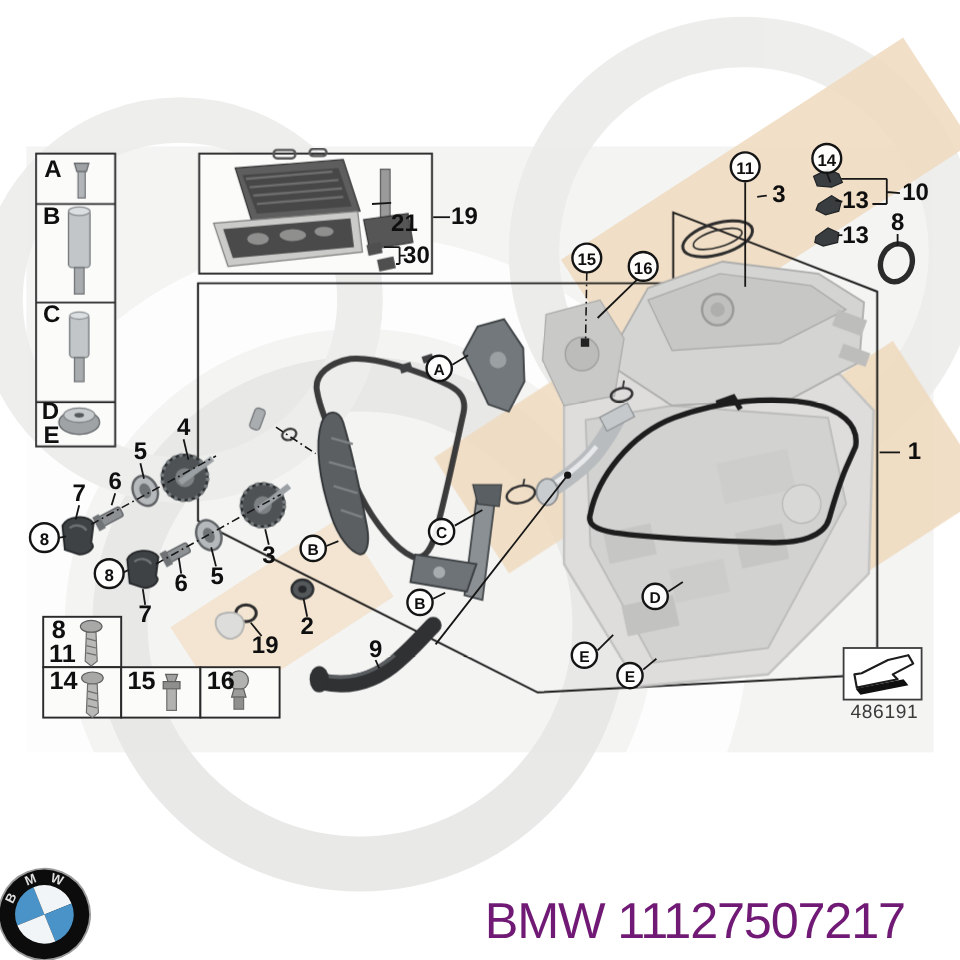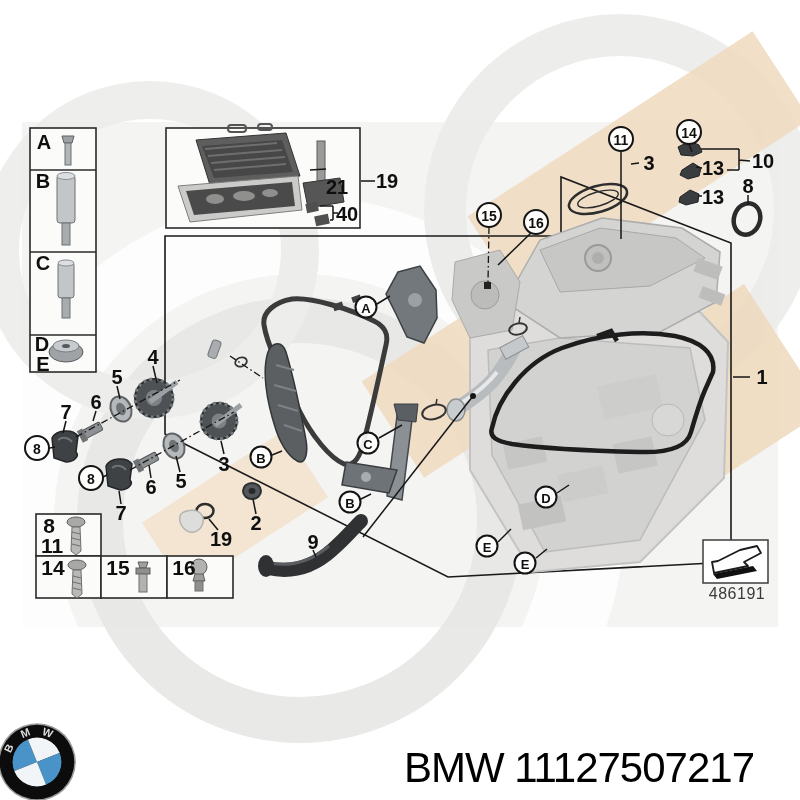--- a/index.html
+++ b/index.html
@@ -11,21 +11,21 @@
   .plain{font-size:20px;font-weight:bold;}
   .legendL{font-size:20px;font-weight:bold;}
   .table{font-size:21px;font-weight:bold;}
   .cnum{font-size:14px;font-weight:bold;width:26px;height:26px;line-height:24px;text-align:center;
         border:2px solid #141414;border-radius:50%;background:rgba(255,255,255,.92);box-sizing:border-box;}
   .clet{font-size:13px;font-weight:bold;width:23px;height:23px;line-height:21px;text-align:center;
         border:2px solid #141414;border-radius:50%;background:rgba(255,255,255,.92);box-sizing:border-box;}
   #sheet-no{position:absolute;left:705px;top:585px;width:64px;text-align:center;
             font-size:16px;color:#3a3a3a;letter-spacing:.5px;}
   #footer-text{position:absolute;left:404px;top:744px;font-size:42px;letter-spacing:-1px;
-               color:#000000;font-weight:400;}
+               color:#701a75;font-weight:400;}
 </style>
 </head>
 <body>
 
 <div id="stage">
 
 <svg id="art" width="800" height="800" viewBox="0 0 800 800">
 
   <rect x="22" y="122" width="756" height="505" fill="#f4f4f3"></rect>
 
@@ -313,21 +313,21 @@
     <rect x="703" y="540" width="65" height="43" fill="#ffffff" stroke="#3c3c3c" stroke-width="1.5"></rect>
     <path d="M757,546 L761,553 L744,562 L748,566 L714,573 L712,562 L718,561 L740,550 Z" fill="#ffffff" stroke="#1c1c1c" stroke-width="1.8" stroke-linejoin="round"></path>
     <path d="M713,574 L753,566 L757,571 L717,579 Z" fill="#101010"></path>
   </g>
 
 </svg>
 
 <div id="label-layer">
       <div class="callout plain" style="left: 337px; top: 187px;">21</div>
       <div class="callout plain" style="left: 387px; top: 181px;">19</div>
-      <div class="callout plain" style="left: 347px; top: 214px;">40</div>
+      <div class="callout plain" style="left: 347px; top: 214px;">30</div>
       <div class="callout plain" style="left: 649px; top: 163px;">3</div>
       <div class="callout plain" style="left: 763px; top: 161px;">10</div>
       <div class="callout plain" style="left: 713px; top: 168px;">13</div>
       <div class="callout plain" style="left: 713px; top: 197px;">13</div>
       <div class="callout plain" style="left: 748px; top: 186px;">8</div>
       <div class="callout plain" style="left: 762px; top: 377px;">1</div>
       <div class="callout plain" style="left: 153px; top: 357px;">4</div>
       <div class="callout plain" style="left: 117px; top: 377px;">5</div>
       <div class="callout plain" style="left: 96px; top: 402px;">6</div>
       <div class="callout plain" style="left: 66px; top: 412px;">7</div>

